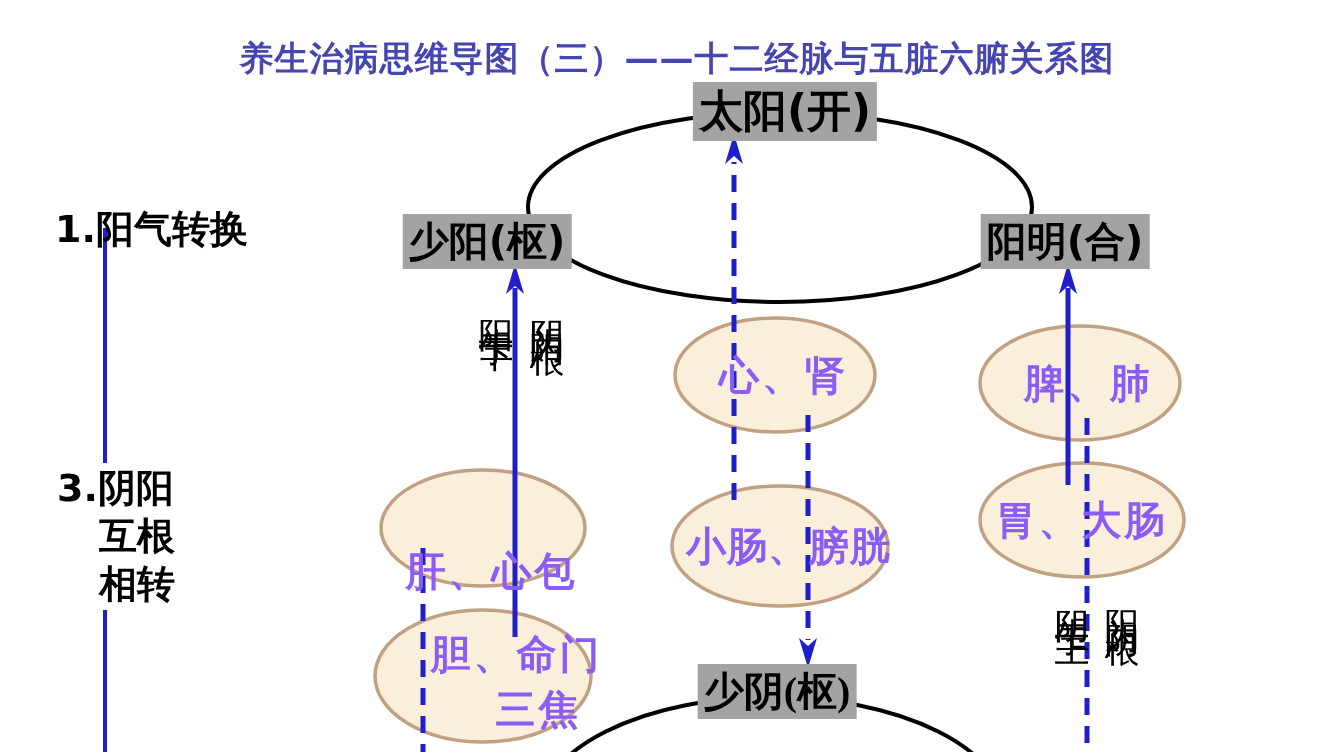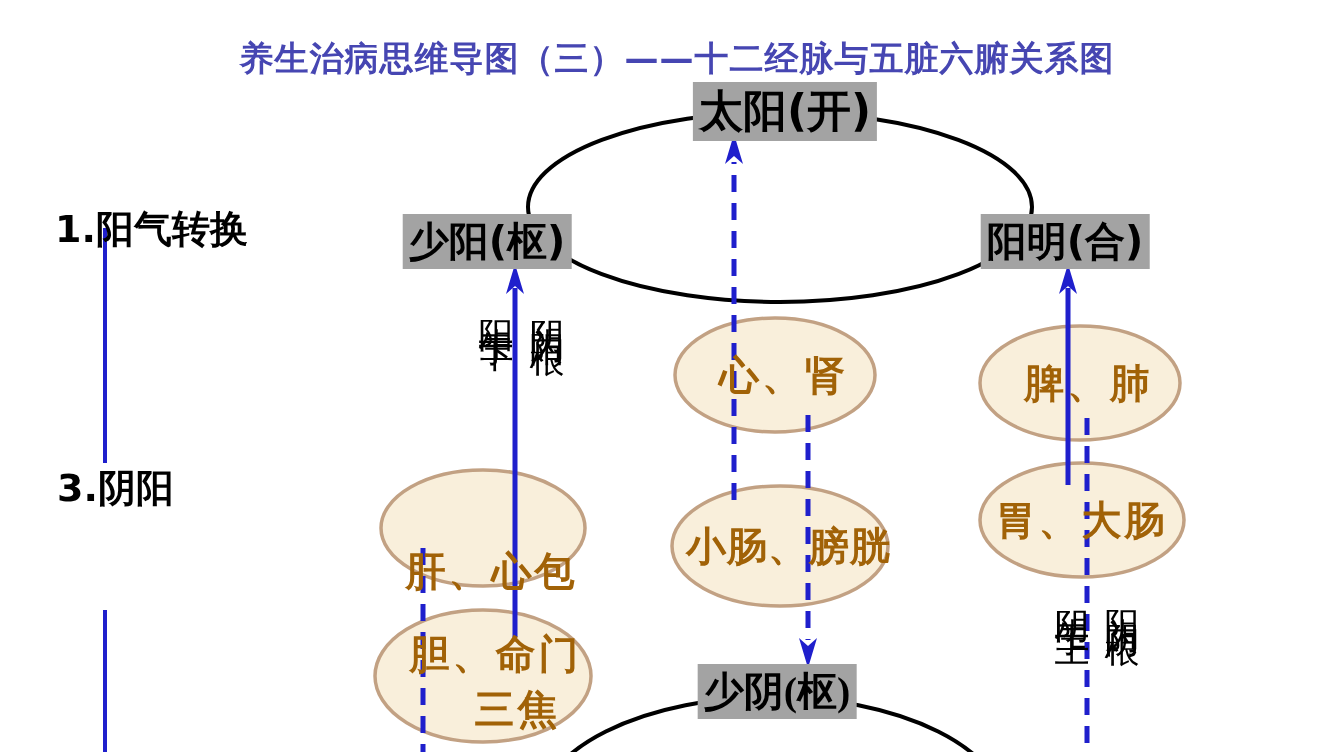--- a/index.html
+++ b/index.html
@@ -20,21 +20,21 @@
   .node.big{font-size:44px;}
   .seclabel{font-size:38px;font-weight:bold;color:#000;white-space:nowrap;}
   .sec3 div{line-height:48px;}
   .sec3 .indent{padding-left:42px;}
   .vcol{
     writing-mode:vertical-rl;text-orientation:upright;
     font-size:35px;color:#000;letter-spacing:7px;white-space:nowrap;
     transform:translateX(-50%);
   }
   .organ{
-    font-size:40px;font-weight:bold;color:#a16207;white-space:nowrap;
+    font-size:40px;font-weight:bold;color:#8b5cf6;white-space:nowrap;
     letter-spacing:3px;transform:translate(-50%,-50%);text-align:center;
   }
   .organ2 .l2{display:block;padding-left:44px;}
   svg{position:absolute;left:0;top:0;}
 </style>
 </head>
 <body>
 
 <svg width="1337" height="752" viewBox="0 0 1337 752">
 
@@ -72,29 +72,31 @@
 
 <div class="abs node big" style="left:785px;top:82px;">太阳(开)</div>
 <div class="abs node" style="left:487px;top:214px;">少阳(枢)</div>
 <div class="abs node" style="left:1065px;top:214px;">阳明(合)</div>
 <div class="abs node" style="left:777px;top:664px;font-family:Liberation Serif, serif;">少阴(枢)</div>
 
 <div class="abs seclabel" style="left:38px;top:176px;margin-top:28px;">1.阳气转换</div>
 
 <div class="abs seclabel sec3" style="left:40px;top:464px;">
   <div>3.阴阳</div>
+  <div class="indent">互根</div>
+  <div class="indent">相转</div>
 </div>
 
 <div class="abs vcol" style="left:487px;top:293px;">阳生于下</div>
 <div class="abs vcol" style="left:538px;top:293px;">阴为阳根</div>
 
 <div class="abs vcol" style="left:1063px;top:583px;">阴生于上</div>
 <div class="abs vcol" style="left:1113px;top:583px;">阳为阴根</div>
 
 <div class="abs organ" style="left:775px;top:375px;">心、肾</div>
 <div class="abs organ" style="left:1080px;top:383px;">脾、肺</div>
 <div class="abs organ" style="left:483px;top:528px;margin-top:43px;">肝、心包</div>
 <div class="abs organ" style="left:780px;top:546px;letter-spacing:1px;">小肠、膀胱</div>
 <div class="abs organ" style="left:1073px;top:520px;">胃、大肠</div>
-<div class="abs organ organ2" style="left:487px;top:682px;">
+<div class="abs organ organ2" style="left:508px;top:682px;">
   <span class="l1">胆、命门</span>
   <span class="l2">三焦</span>
 </div>
 
 </body></html>

